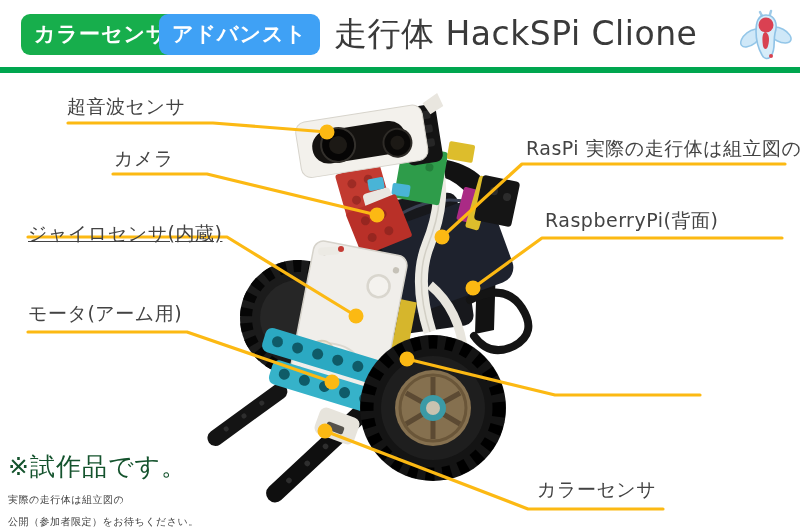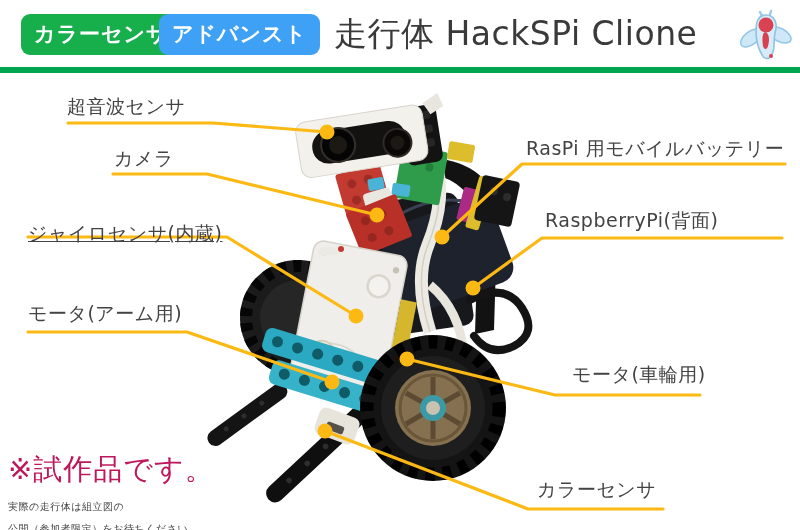--- a/index.html
+++ b/index.html
@@ -30,21 +30,21 @@
   .co-ultrasonic{left:67px;top:94px;}
   .co-camera{left:114px;top:146px;}
   .co-gyro{left:28px;top:221px;text-decoration:underline;}
   .co-motor-arm{left:28px;top:301px;}
   .co-battery{left:526px;top:136px;}
   .co-raspi{left:545px;top:208px;text-align:center;}
   .co-motor-wheel{left:572px;top:362px;}
   .co-color{left:537px;top:477px;}
   
   .footnote{position:absolute;left:8px;top:450px;}
-  .fn-title{font-size:29px;color:#be185d;margin-bottom:6px;letter-spacing:1px;}
+  .fn-title{font-size:25px;color:#14532d;margin-bottom:6px;letter-spacing:1px;}
   .fn-line{font-size:10px;color:#3f3f3f;line-height:22px;letter-spacing:0.5px;}
 </style>
 </head>
 <body>
 
 <div class="page">
 
   <div class="header">
     <span class="badge badge-primary" style="background-color: rgb(23, 174, 76);">カラーセンサ</span>
     <span class="badge badge-advanced" style="background-color: rgb(63, 161, 245);">アドバンスト</span>
@@ -224,23 +224,22 @@
       <circle cx="473" cy="288" r="7.5" fill="#fcb913"></circle>
       <circle cx="407" cy="359" r="7.5" fill="#fcb913"></circle>
       <circle cx="325" cy="431" r="7.5" fill="#fcb913"></circle>
     </g>
   </svg>
 
   <div class="callout co-ultrasonic">超音波センサ</div>
   <div class="callout co-camera">カメラ</div>
   <div class="callout co-gyro">ジャイロセンサ(内蔵)</div>
   <div class="callout co-motor-arm">モータ(アーム用)</div>
-  <div class="callout co-battery">RasPi 用モバイルバッテリー</div>
+  <div class="callout co-battery">RasPi 実際の走行体は組立図の</div>
   <div class="callout co-raspi">RaspberryPi(背面)</div>
-  <div class="callout co-motor-wheel">モータ(車輪用)</div>
   <div class="callout co-color">カラーセンサ</div>
 
   <div class="footnote">
     <div class="fn-title">※試作品です。</div>
     <div class="fn-line">実際の走行体は組立図の</div>
     <div class="fn-line">公開（参加者限定）をお待ちください。</div>
   </div>
 
 </div>
 

